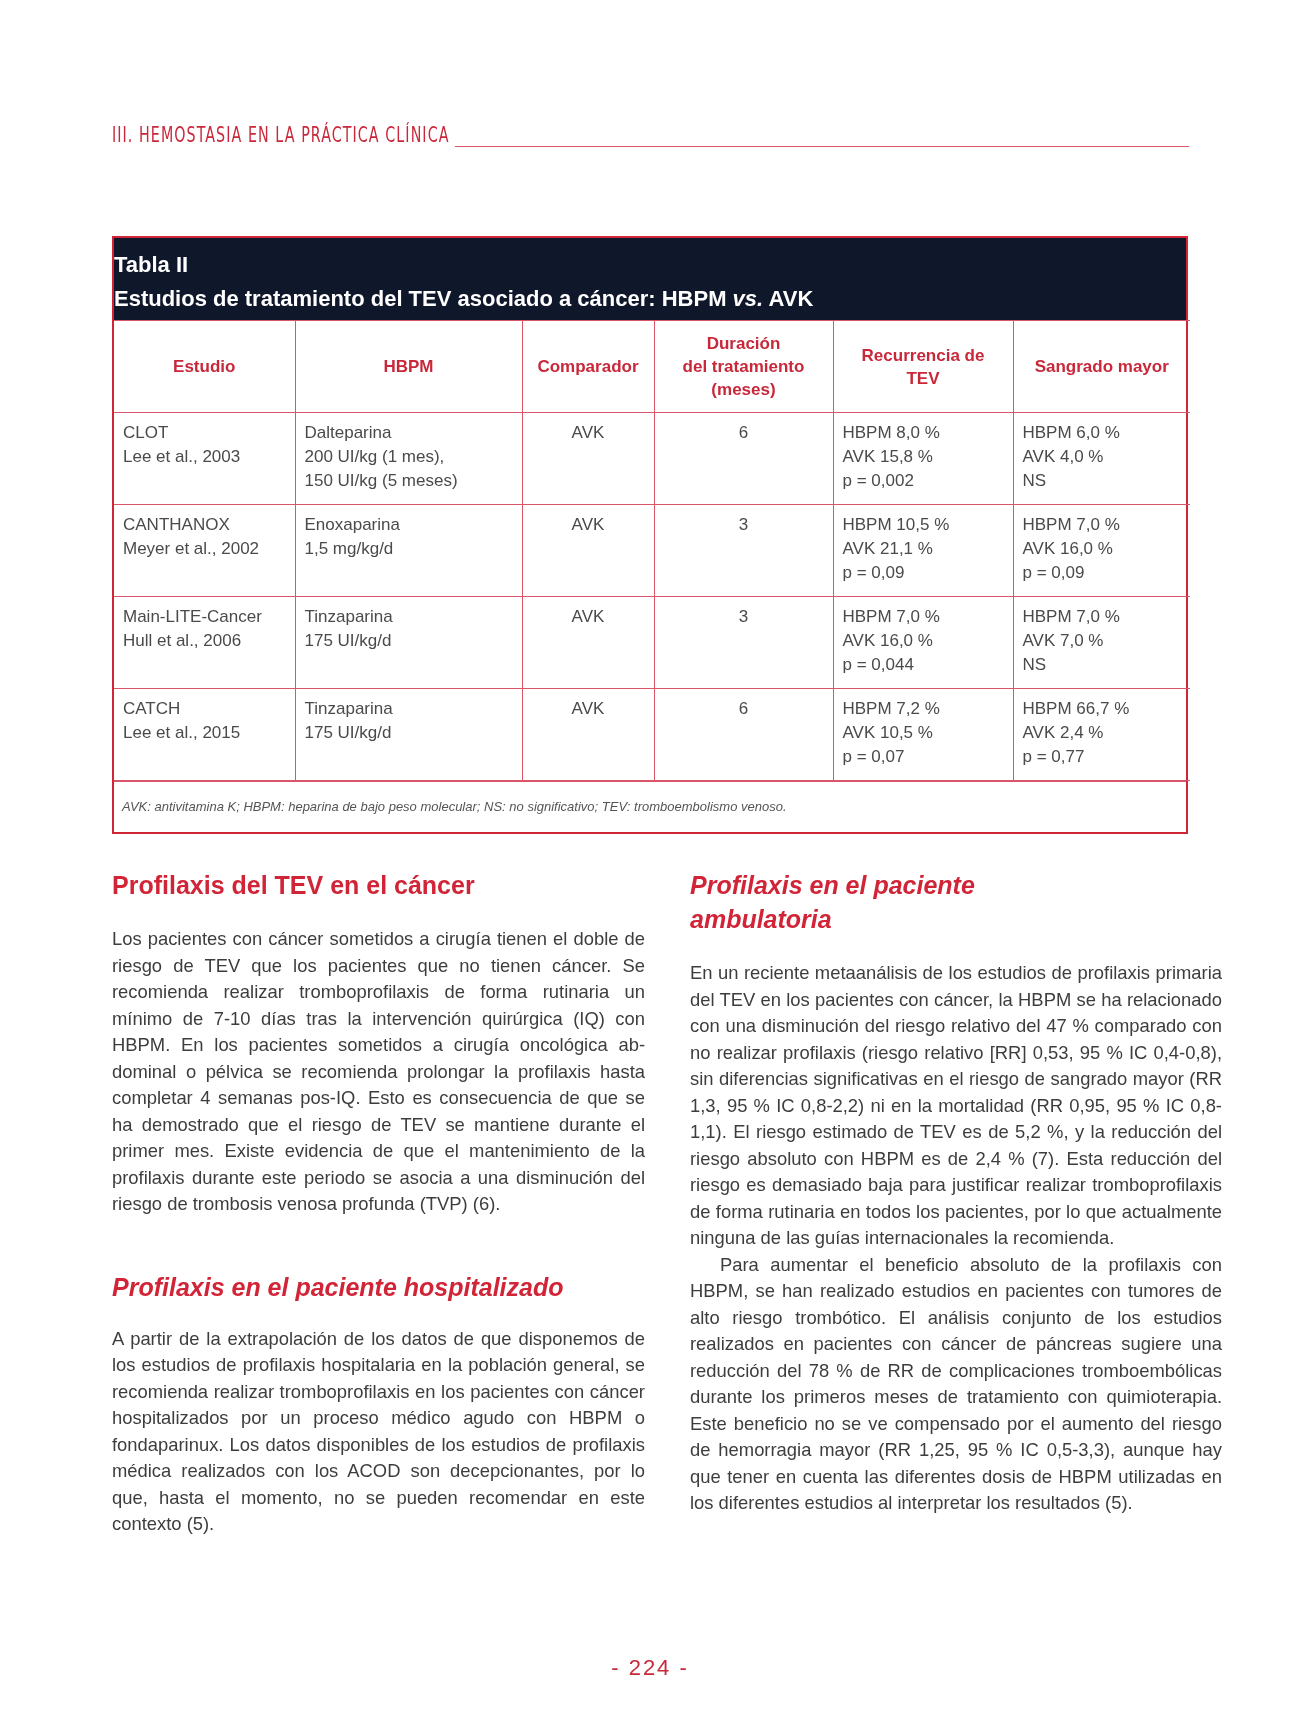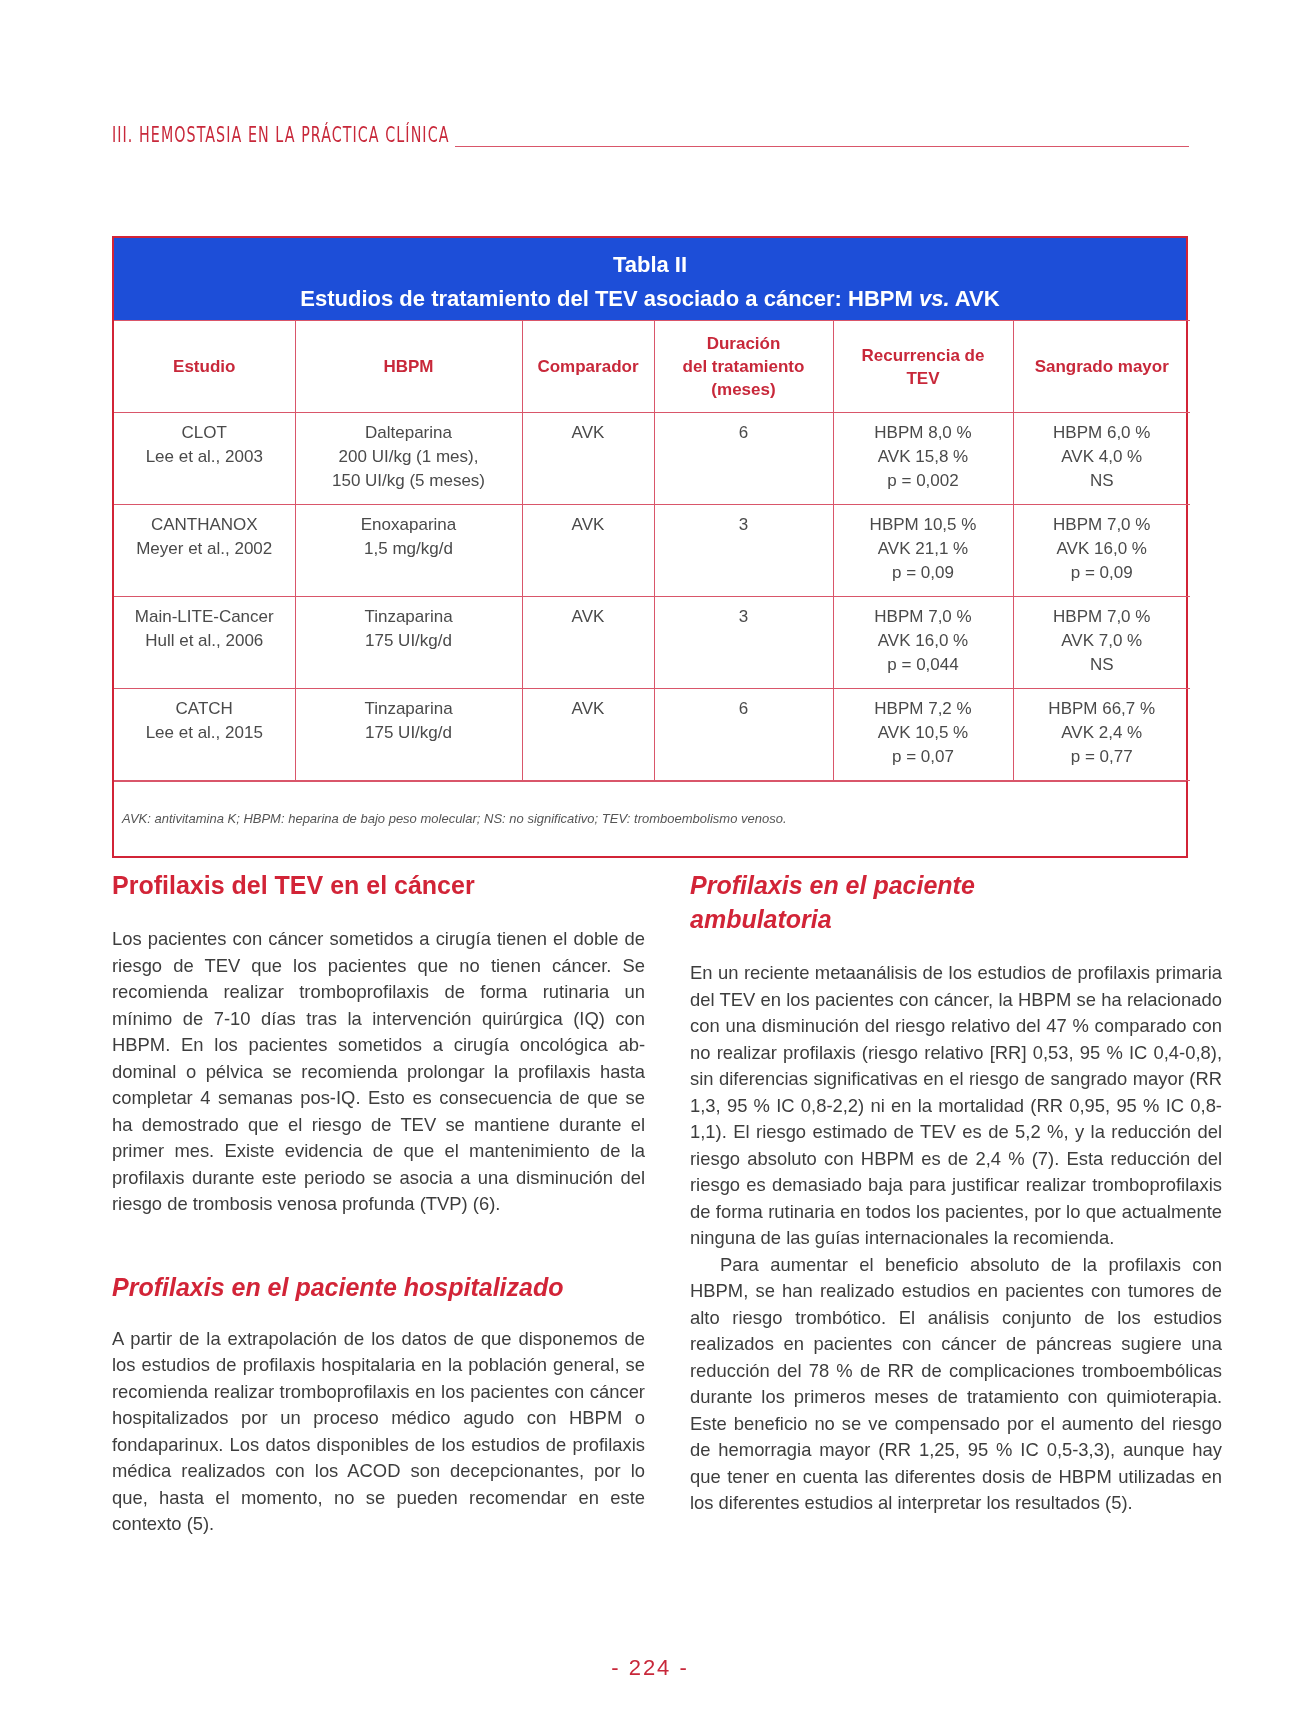--- a/index.html
+++ b/index.html
@@ -5,34 +5,34 @@
   html, body { margin: 0; padding: 0; background: #ffffff; }
   body { width: 1300px; height: 1734px; position: relative; overflow: hidden;
          font-family: "Liberation Sans", "DejaVu Sans", sans-serif; color: #3a3a3a; }
 
   .running-head { position: absolute; left: 112px; top: 120px; width: 1077px; height: 30px; }
   .running-head .rh-text { position: absolute; left: 0; top: 2px; font-family: "DejaVu Sans Condensed", "Liberation Sans Narrow", "Liberation Sans", sans-serif;
      font-size: 22px; letter-spacing: 1.5px; color: #c8283a; transform: scaleX(0.72); transform-origin: left top; white-space: nowrap; }
   .running-head .rh-rule { position: absolute; left: 343px; right: 0; top: 26px; height: 1px; background: #d9566a; }
 
   .table-wrap { position: absolute; left: 112px; top: 236px; width: 1076px; border: 2px solid #d22437; box-sizing: border-box; }
-  .tbl-title { background: #1d4ed8; color: #fff; text-align: center; height: 82px; box-sizing: border-box; padding-top: 10px; }
+  .tbl-title { background: #0f172a; color: #fff; text-align: left; height: 82px; box-sizing: border-box; padding-top: 10px; }
   .tbl-title .t1 { font-size: 22px; font-weight: bold; line-height: 34px; }
   .tbl-title .t2 { font-size: 22px; font-weight: bold; line-height: 34px; }
   .tbl-title .t2 i { font-style: italic; }
   table.data { border-collapse: collapse; width: 100%; table-layout: fixed; }
   table.data th, table.data td { border: 1px solid #d9566a; vertical-align: top; }
   table.data tr > *:first-child { border-left: none; }
   table.data tr > *:last-child { border-right: none; }
   table.data th { color: #c8283a; font-size: 17px; font-weight: bold; height: 91px; vertical-align: middle;
                   text-align: center; line-height: 23px; padding: 0 6px; }
-  table.data td { font-size: 17px; line-height: 24px; color: #4a4a4a; height: 92px; box-sizing: border-box; padding: 8px 9px 0 9px; text-align: center; }
+  table.data td { font-size: 17px; line-height: 24px; color: #4a4a4a; height: 92px; box-sizing: border-box; padding: 8px 9px 0 9px; }
   table.data td.center { text-align: center; }
   table.data td .ln { display: block; white-space: nowrap; }
-  .foot-note { font-size: 13px; font-style: italic; color: #555; padding: 16px 8px; height: 42px; line-height: 42px; border-top: 1px solid #d9566a; }
+  .foot-note { font-size: 13px; font-style: italic; color: #555; padding: 4px 8px; height: 42px; line-height: 42px; border-top: 1px solid #d9566a; }
 
   .col { position: absolute; }
   .col-left { left: 112px; top: 868px; width: 533px; }
   .col-right { left: 668px; top: 868px; width: 532px; margin-left: 22px; }
   .h-section { color: #d22437; font-size: 25px; font-weight: bold; margin: 0; line-height: 34px; }
   .h-sub { color: #d22437; font-size: 25px; font-weight: bold; font-style: italic; margin: 0; line-height: 34px; }
   .para { font-size: 18.4px; line-height: 26.5px; text-align: justify; margin: 0; color: #3d3d3d; hyphens: manual; }
   .para.indent { text-indent: 30px; }
 
   .page-number { position: absolute; left: 0; width: 1300px; top: 1655px; text-align: center; color: #c8283a;

